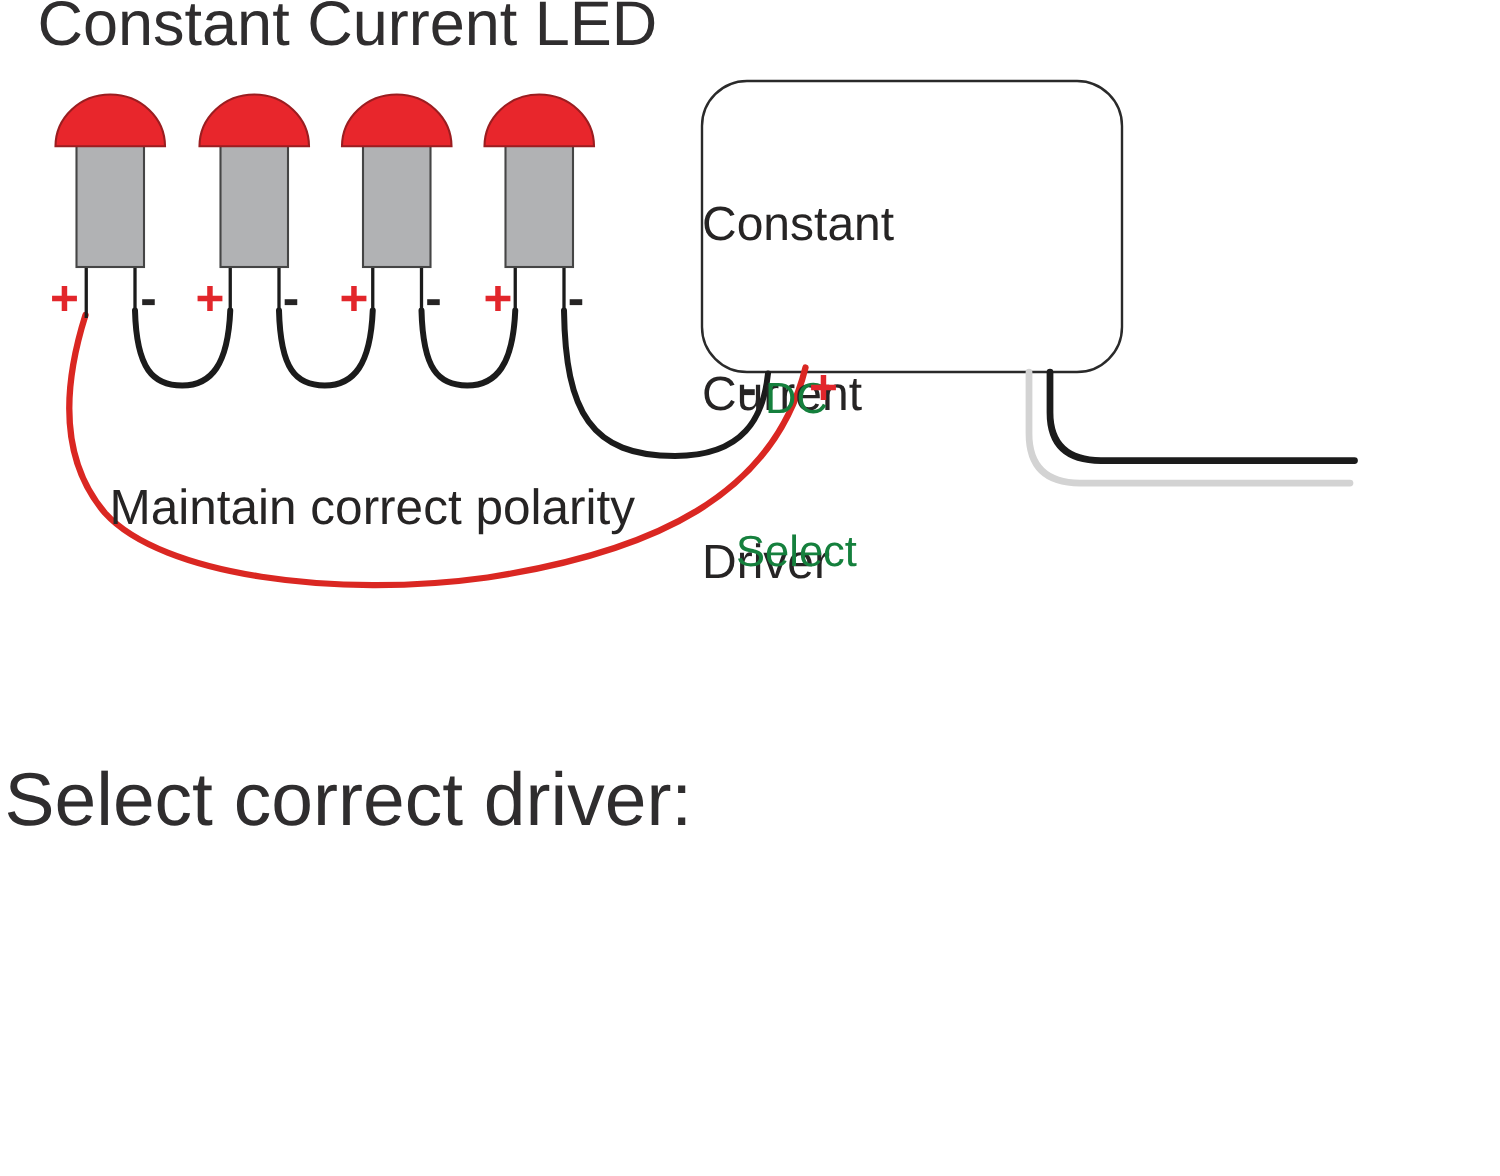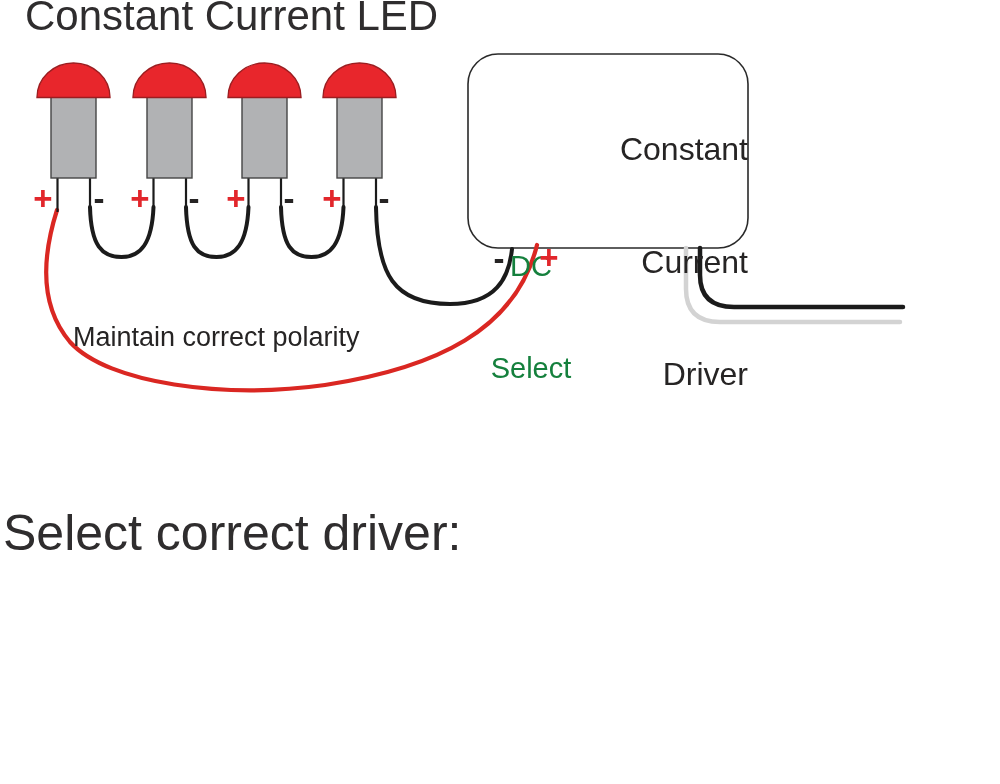--- a/index.html
+++ b/index.html
@@ -6,22 +6,22 @@
   #stage{
     position:relative;width:1000px;height:584px;background:#ffffff;
     overflow:hidden;font-family:"Liberation Sans",sans-serif;color:#2f2d2e;
   }
   #diagram-svg{position:absolute;left:0;top:0;}
   .abs{position:absolute;white-space:pre;}
   .page-title{left:25px;top:-7px;font-size:42px;line-height:46px;letter-spacing:0px;}
   .pm{font-weight:bold;font-size:33px;line-height:34px;transform:translateX(-50%);}
   .pm-plus{color:#e2262b;}
   .pm-minus{color:#262424;}
-  .polarity-note{left:73px;top:245px;font-size:27px;line-height:37px;color:#262424;}
-  .driver-name{left:468px;top:56px;width:280px;text-align:right;
+  .polarity-note{left:73px;top:245px;font-size:33px;line-height:37px;color:#262424;}
+  .driver-name{left:468px;top:56px;width:280px;text-align:left;
                font-size:32px;line-height:37.5px;color:#262424;}
   .port-label{width:140px;text-align:center;font-size:29px;line-height:34px;color:#15803d;}
   .dc-label{left:461px;top:181px;}
   .ac-label{left:622px;top:181px;}
   .term{font-weight:bold;font-size:33px;line-height:34px;transform:translateX(-50%);}
   .instr{left:3px;top:392px;font-size:50px;line-height:56.5px;color:#2f2d2e;}
   .instr div{white-space:pre;text-align:center;}
 </style>
 </head>
 <body>

